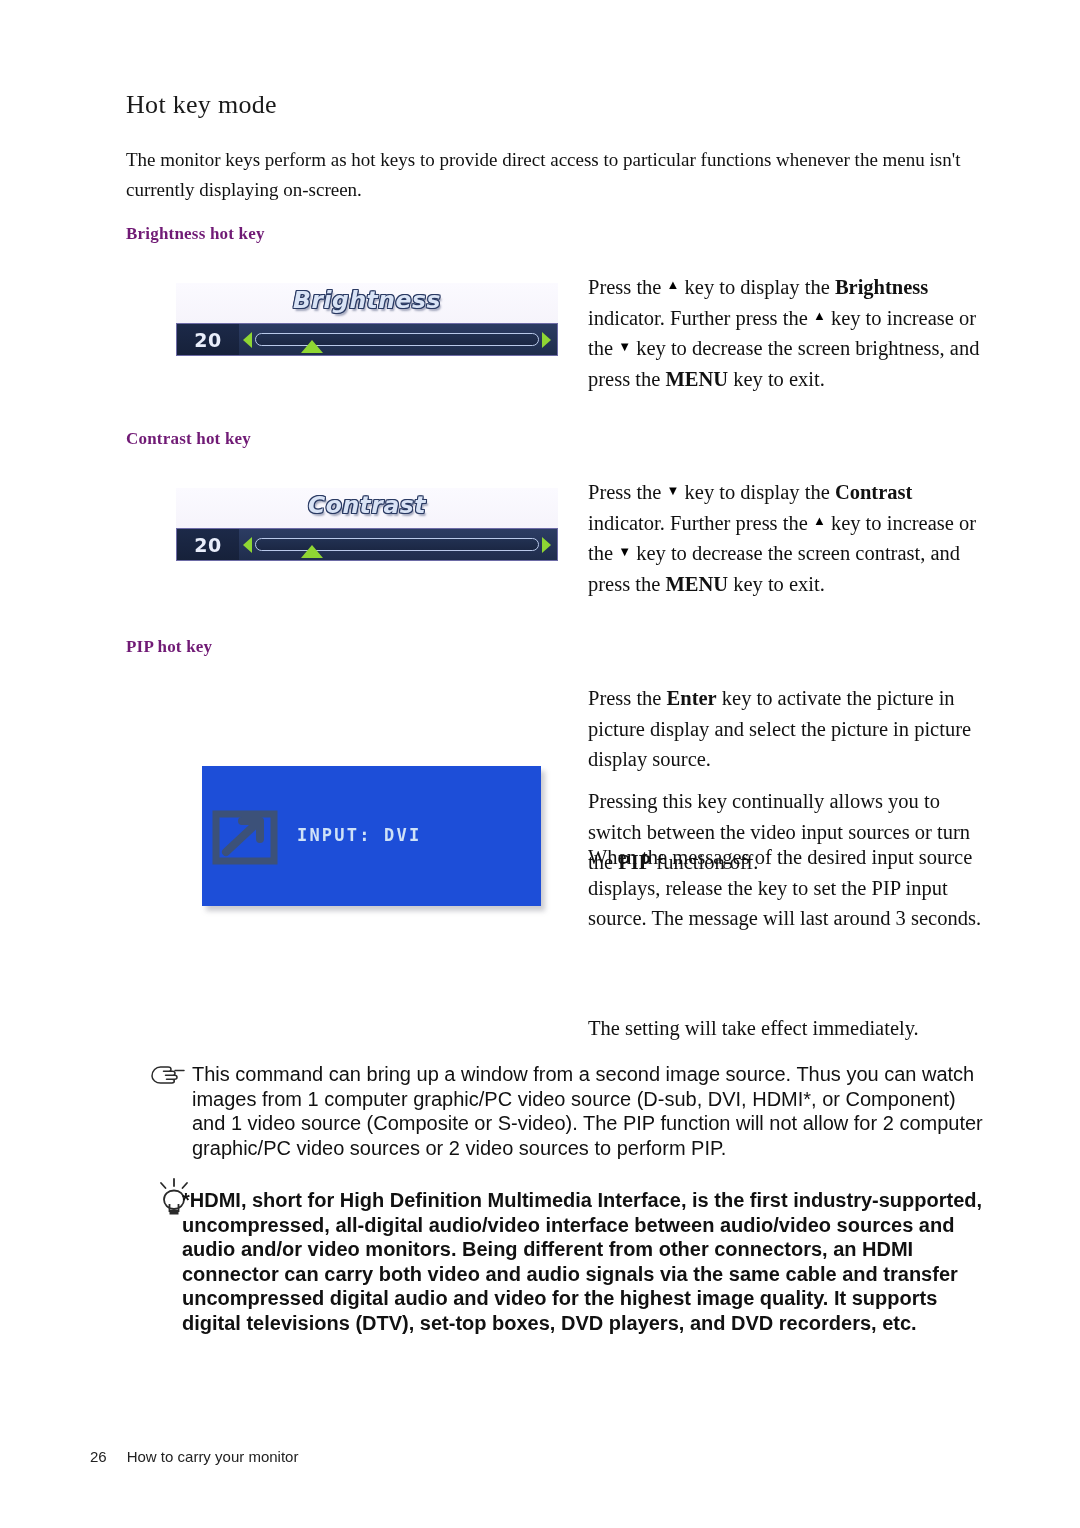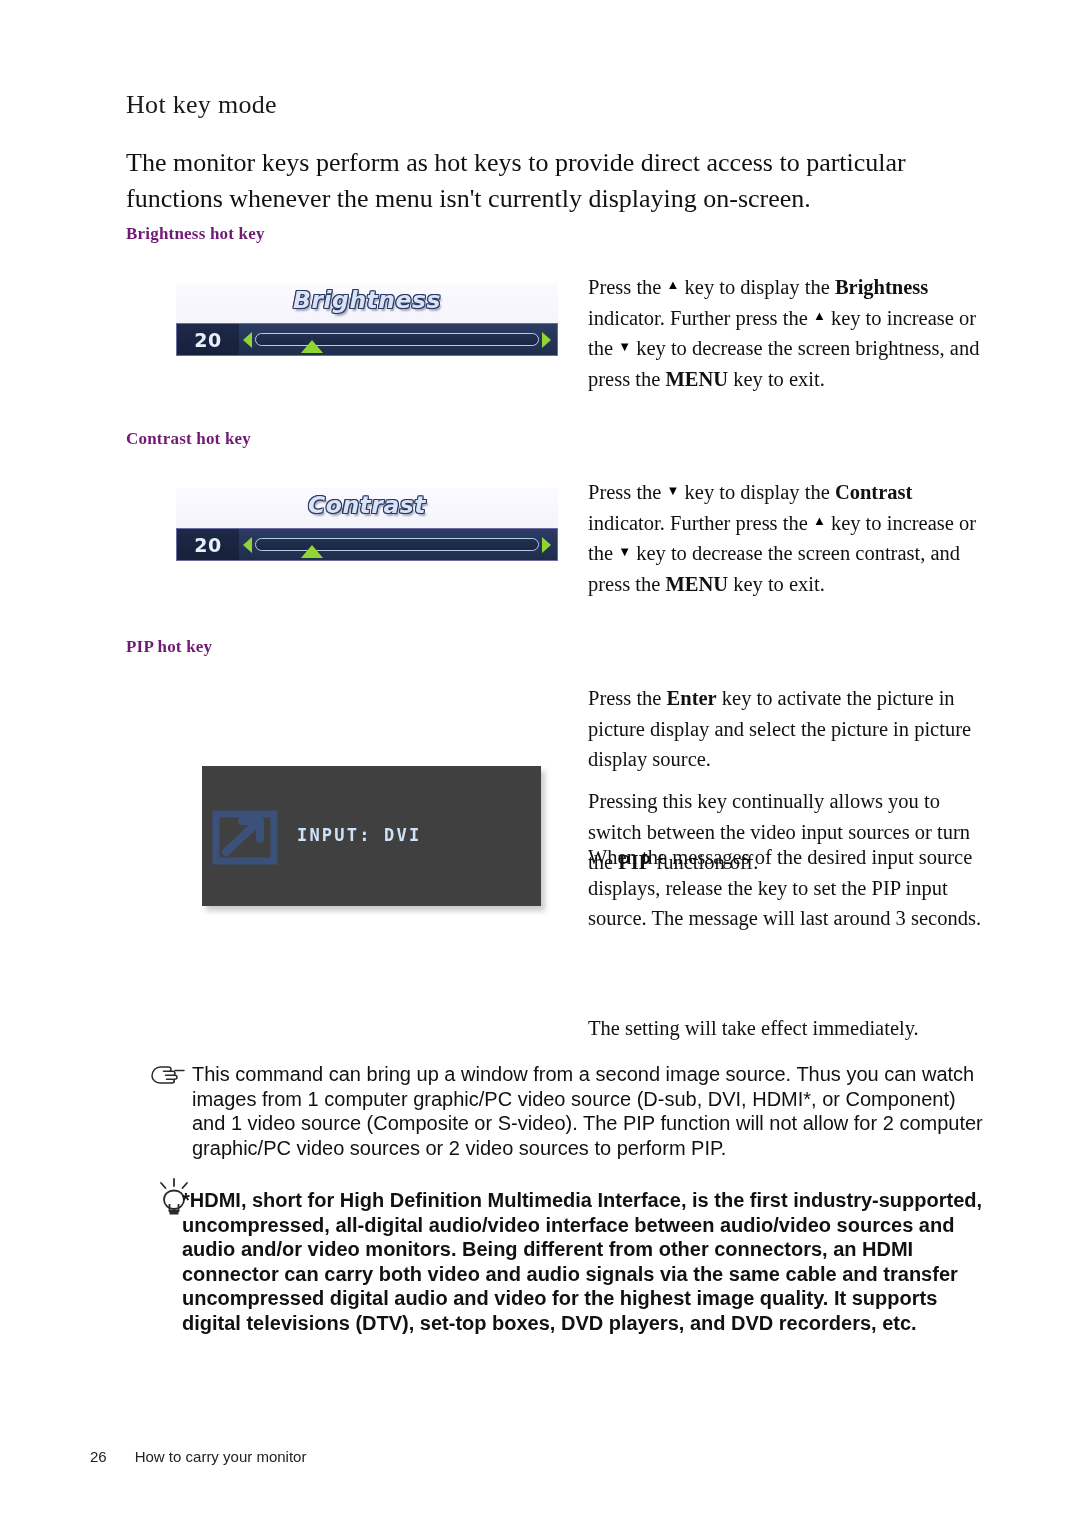--- a/index.html
+++ b/index.html
@@ -22,22 +22,22 @@
     font-family: "Liberation Serif", serif;
     font-size: 26px;
     font-weight: 400;
     letter-spacing: 0.3px;
     color: #1a1a1a;
   }
   .intro {
     position: absolute;
     left: 126px; top: 145px;
     width: 850px;
-    font-size: 26px;
-    line-height: 36px;
+    font-size: 19px;
+    line-height: 30px;
     color: #111;
   }
   .subhead {
     position: absolute;
     left: 126px;
     font-family: "Liberation Serif", serif;
     font-size: 17px;
     font-weight: bold;
     letter-spacing: 0.2px;
     color: #701a75;
@@ -160,21 +160,21 @@
     border-left: 11px solid transparent;
     border-right: 11px solid transparent;
     border-bottom: 13px solid #8fd633;
   }
 
   
   #pip-box {
     position: absolute;
     left: 202px; top: 766px;
     width: 339px; height: 140px;
-    background: #404040;
+    background: #1d4ed8;
     box-shadow: 4px 5px 5px rgba(110,110,120,0.35);
   }
   #pip-icon {
     position: absolute;
     left: 10px; top: 44px;
     width: 66px; height: 55px;
   }
   #pip-label {
     position: absolute;
     left: 95px; top: 59px;
@@ -208,21 +208,21 @@
   }
 
   
   #footer {
     position: absolute;
     left: 90px; top: 1448px;
     font-family: "Liberation Sans", sans-serif;
     font-size: 15px;
     color: #222;
     display: flex;
-    gap: 28px;
+    gap: 20px;
   }
 </style>
 </head>
 <body>
 
 <div class="page">
 
   <div class="h1">Hot key mode</div>
   <div class="intro">The monitor keys perform as hot keys to provide direct access to particular functions whenever the menu isn't currently displaying on-screen.</div>
 

